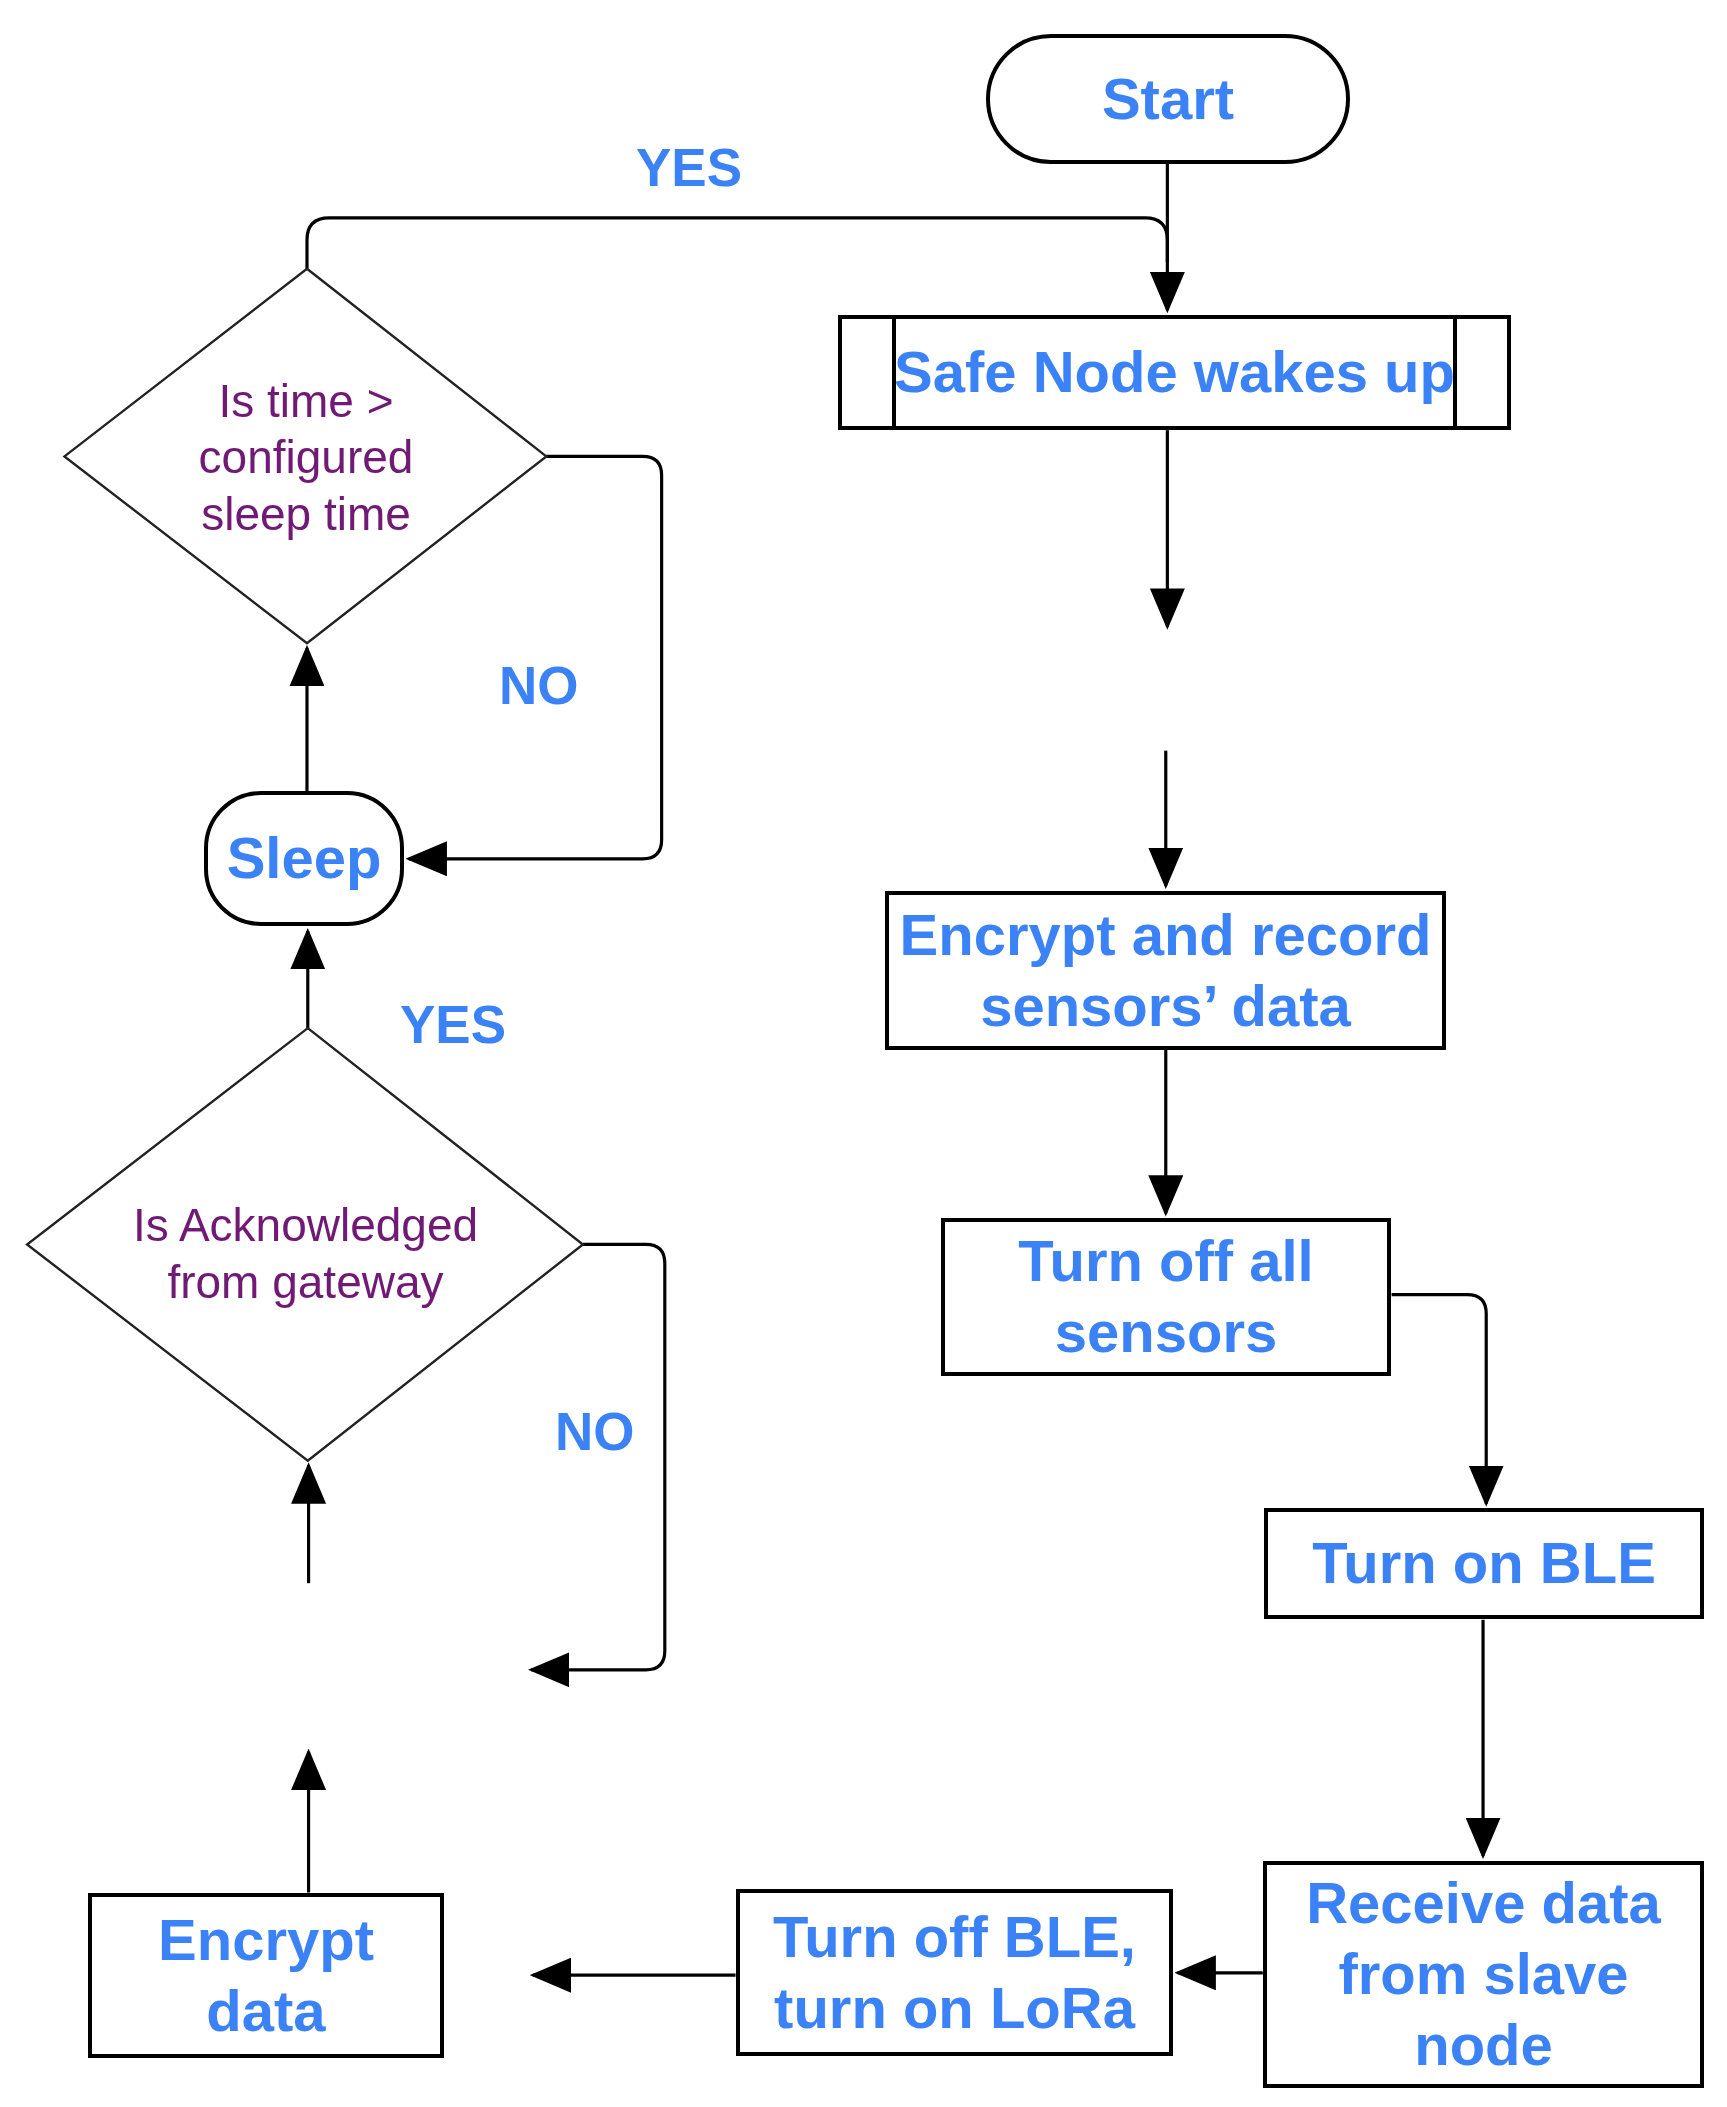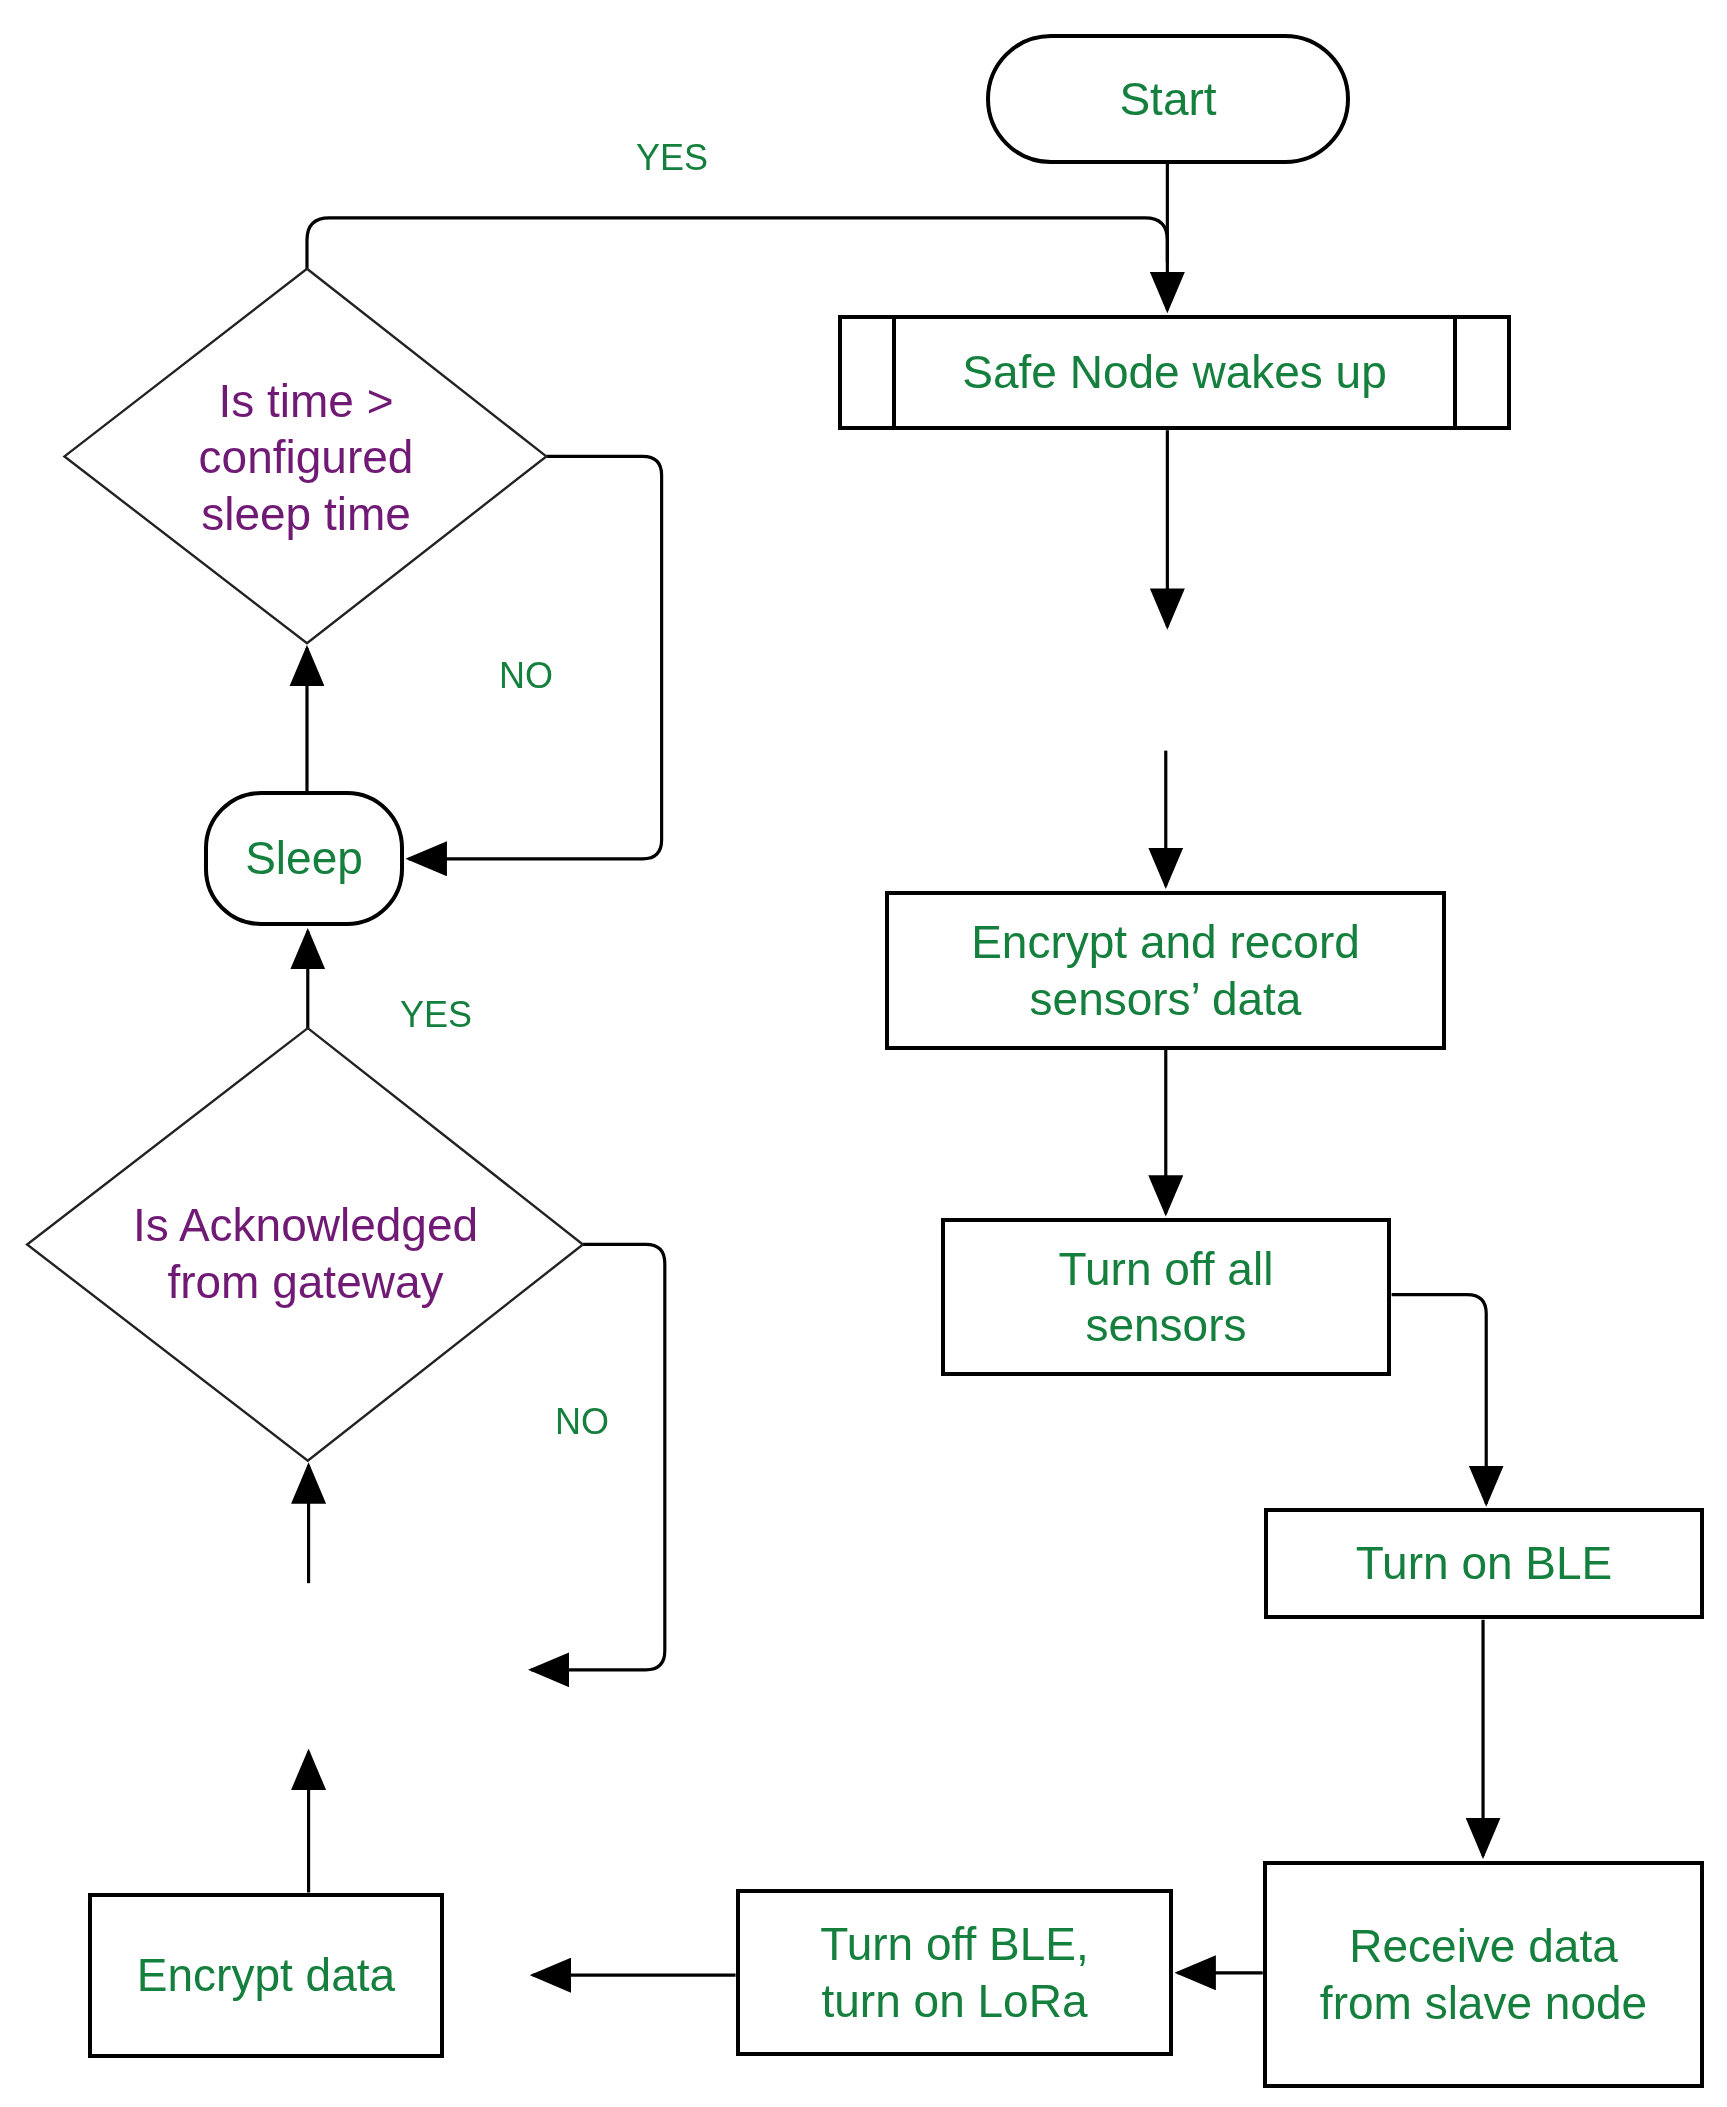--- a/index.html
+++ b/index.html
@@ -11,36 +11,36 @@
     color:#1a1a1a;
     overflow:hidden;
   }
   svg.connectors{position:absolute;left:0;top:0;width:1728px;height:2108px;}
   svg.connectors path.edge{stroke:#000000;stroke-width:4;fill:none;stroke-linejoin:round;}
   svg.connectors polygon.diamond{fill:#ffffff;stroke:#222222;stroke-width:3;}
   .node{
     position:absolute;box-sizing:border-box;
     border:4px solid #000000;background:#ffffff;
     display:flex;align-items:center;justify-content:center;
-    text-align:center;font-size:46px;line-height:1.22;
-    white-space:pre-line;color:#15803d;
+    text-align:center;font-size:58px;line-height:1.22;
+    white-space:pre-line;color:#3b82f6;font-weight:bold;
   }
   .terminator{border-radius:65px;}
   .sleep{border-radius:57px;}
   .predefined::before,.predefined::after{
     content:"";position:absolute;top:0;bottom:0;width:4px;background:#000000;
   }
   .predefined::before{left:50px;}
   .predefined::after{right:50px;}
   .diamond-label{
     position:absolute;display:flex;align-items:center;justify-content:center;
     text-align:center;font-size:46px;line-height:1.22;white-space:pre-line;color:#701a75;
   }
   .edge-label{
-    position:absolute;font-size:36px;color:#15803d;white-space:nowrap;
+    position:absolute;font-size:53px;color:#3b82f6;white-space:nowrap;font-weight:bold;
   }
 </style>
 </head>
 <body>
 
 <div id="canvas">
 
   <svg class="connectors" viewBox="0 0 2173 2651" xmlns="http://www.w3.org/2000/svg">
     <defs>
       <marker id="arrow" markerWidth="13" markerHeight="11" refX="12" refY="5.5" orient="auto" markerUnits="strokeWidth">

